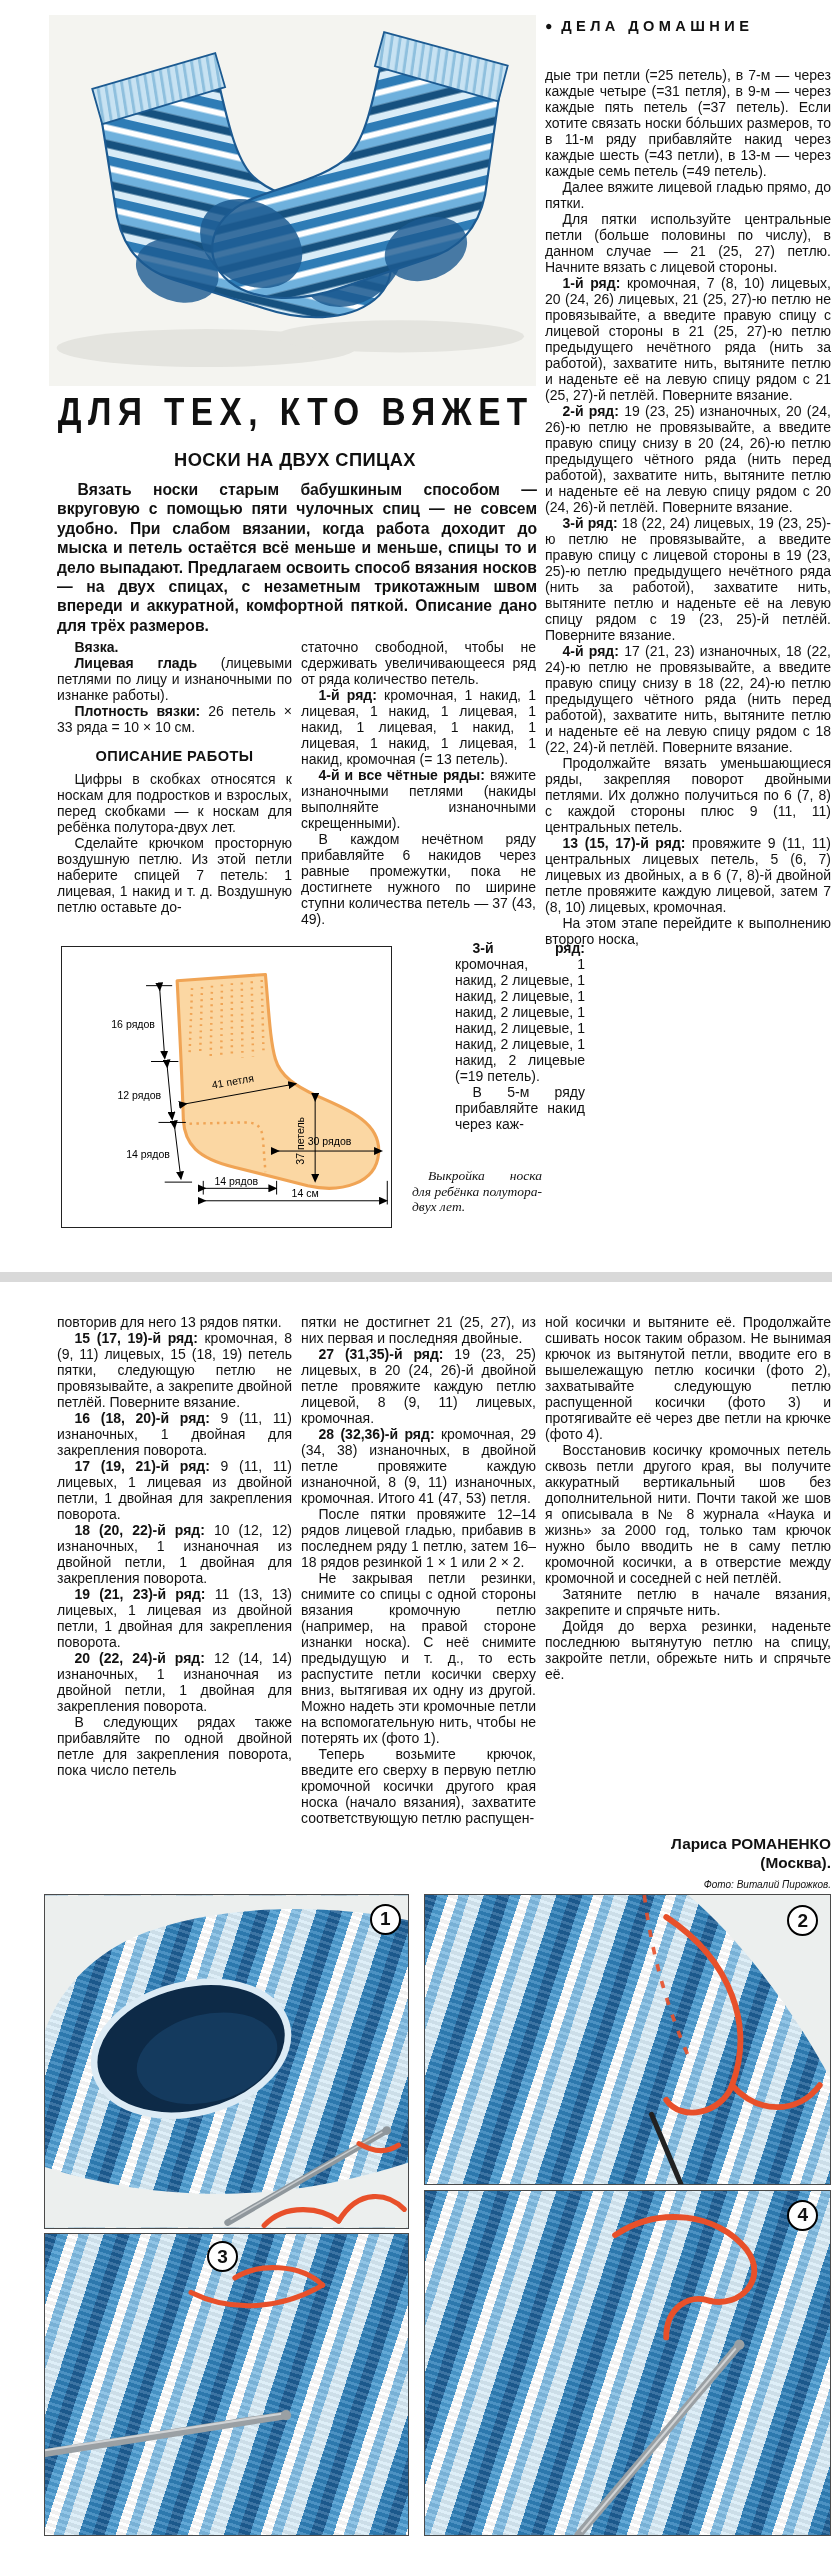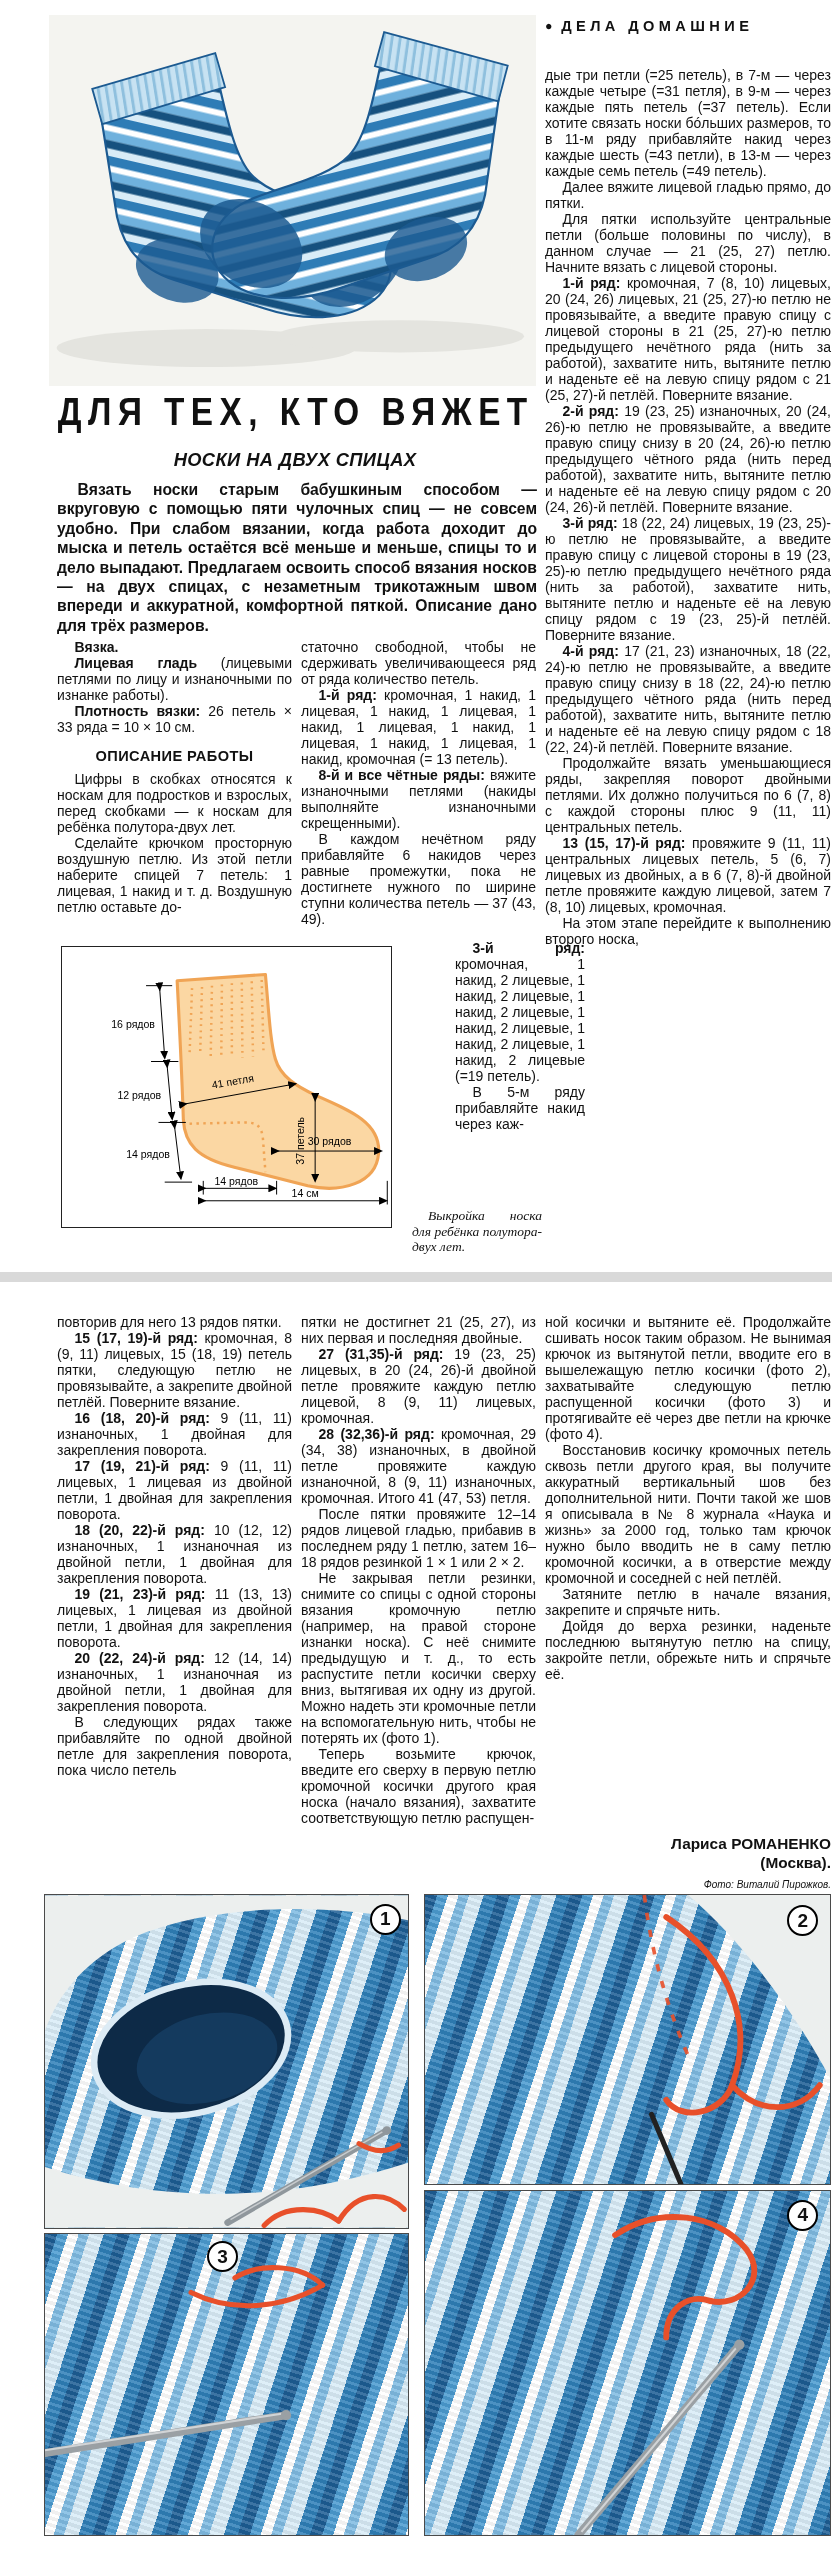--- a/index.html
+++ b/index.html
@@ -13,21 +13,21 @@
 
   
   .socks-photo{position:absolute;left:49px;top:14.6px;width:487px;height:371px;background:#f4f4f0;}
   .socks-photo svg{display:block;width:100%;height:100%;}
 
   
   .title{position:absolute;left:53px;top:390px;width:484px;text-align:center;
          font-weight:bold;font-size:34px;letter-spacing:6.6px;white-space:nowrap;
          transform:scale(0.98,1.14);transform-origin:center top;}
   .subtitle{position:absolute;left:53px;top:449px;width:484px;text-align:center;
-            font-weight:bold;font-size:18.3px;letter-spacing:0.4px;font-style:italic;}
+            font-weight:bold;font-size:18.3px;letter-spacing:0.4px;}
   .intro{position:absolute;left:57px;top:480px;width:480px;font-weight:bold;
          font-size:15.7px;line-height:19.4px;text-align:justify;text-indent:20.5px;}
 
   
   .bodytext p{margin:0;font-size:14px;line-height:16px;text-align:justify;text-indent:17.5px;}
   .bodytext p.noindent{text-indent:0;}
   .bodytext p.colhead{text-indent:0;text-align:center;font-weight:bold;font-size:14.6px;
                       letter-spacing:0.4px;margin:13px 0 7.3px;}
   #col1{position:absolute;left:57px;top:639px;width:235px;}
   #col2{position:absolute;left:301px;top:639px;width:235px;}
@@ -37,21 +37,21 @@
   #colB{position:absolute;left:301px;top:1314px;width:235px;}
   #colC{position:absolute;left:545px;top:1314px;width:286px;}
 
   
   .diagram{position:absolute;left:61px;top:946px;width:331px;height:282px;
            background:#fff;border:1.1px solid #222;box-sizing:border-box;padding-left:48px;}
   .diagram svg{display:block;width:100%;height:100%;}
   .diagram text{font-family:"Liberation Sans",sans-serif;font-size:17px;fill:#000;}
   .caption{position:absolute;left:412px;top:1168px;width:130px;
            font-family:"Liberation Serif",serif;font-style:italic;font-size:13.5px;
-           line-height:15.7px;text-align:justify;text-indent:16px;margin-top:40px;}
+           line-height:15.7px;text-align:justify;text-indent:16px;}
 
   
   .divider{position:absolute;left:0;top:1272px;width:832px;height:9.5px;background:#d9d9d9;}
 
   
   .author{position:absolute;left:545px;top:1834px;width:286px;text-align:right;line-height:19px;}
   .author-name,.author-city{font-weight:bold;font-size:15.4px;}
   .author-credit{font-style:italic;font-size:10px;margin-top:2.9px;}
 
   
@@ -127,21 +127,21 @@
       <p><b>Вязка.</b></p>
       <p><b>Лицевая гладь</b> (лицевыми петлями по лицу и изнаночными по изнанке работы).</p>
       <p><b>Плотность вязки:</b> 26 петель × 33 ряда = 10 × 10 см.</p>
       <p class="colhead">ОПИСАНИЕ РАБОТЫ</p>
       <p>Цифры в скобках относятся к носкам для подростков и взрослых, перед скобками — к носкам для ребёнка полутора-двух лет.</p>
       <p>Сделайте крючком просторную воздушную петлю. Из этой петли наберите спицей 7 петель: 1 лицевая, 1 накид и т. д. Воздушную петлю оставьте до-</p>
     </div>
   <div id="col2" class="bodytext">
       <p class="noindent">статочно свободной, чтобы не сдерживать увеличивающееся ряд от ряда количество петель.</p>
       <p><b>1-й ряд:</b> кромочная, 1 накид, 1 лицевая, 1 накид, 1 лицевая, 1 накид, 1 лицевая, 1 накид, 1 лицевая, 1 накид, 1 лицевая, 1 накид, кромочная (= 13 петель).</p>
-      <p><b>8-й и все чётные ряды:</b> вяжите изнаночными петлями (накиды выполняйте изнаночными скрещенными).</p>
+      <p><b>4-й и все чётные ряды:</b> вяжите изнаночными петлями (накиды выполняйте изнаночными скрещенными).</p>
       <p>В каждом нечётном ряду прибавляйте 6 накидов через равные промежутки, пока не достигнете нужного по ширине ступни количества петель — 37 (43, 49).</p>
     </div>
   <div id="col2n" class="bodytext">
       <p><b>3-й ряд:</b> кромочная, 1 накид, 2 лицевые, 1 накид, 2 лицевые, 1 накид, 2 лицевые, 1 накид, 2 лицевые, 1 накид, 2 лицевые, 1 накид, 2 лицевые (=19 петель).</p>
       <p>В 5-м ряду прибавляйте накид через каж-</p>
     </div>
   <div id="col3" class="bodytext">
       <p class="noindent">дые три петли (=25 петель), в 7-м — через каждые четыре (=31 петля), в 9-м — через каждые пять петель (=37 петель). Если хотите связать носки бóльших размеров, то в 11-м ряду прибавляйте накид через каждые шесть (=43 петли), в 13-м — через каждые семь петель (=49 петель).</p>
       <p>Далее вяжите лицевой гладью прямо, до пятки.</p>
       <p>Для пятки используйте центральные петли (больше половины по числу), в данном случае — 21 (25, 27) петлю. Начните вязать с лицевой стороны.</p>

